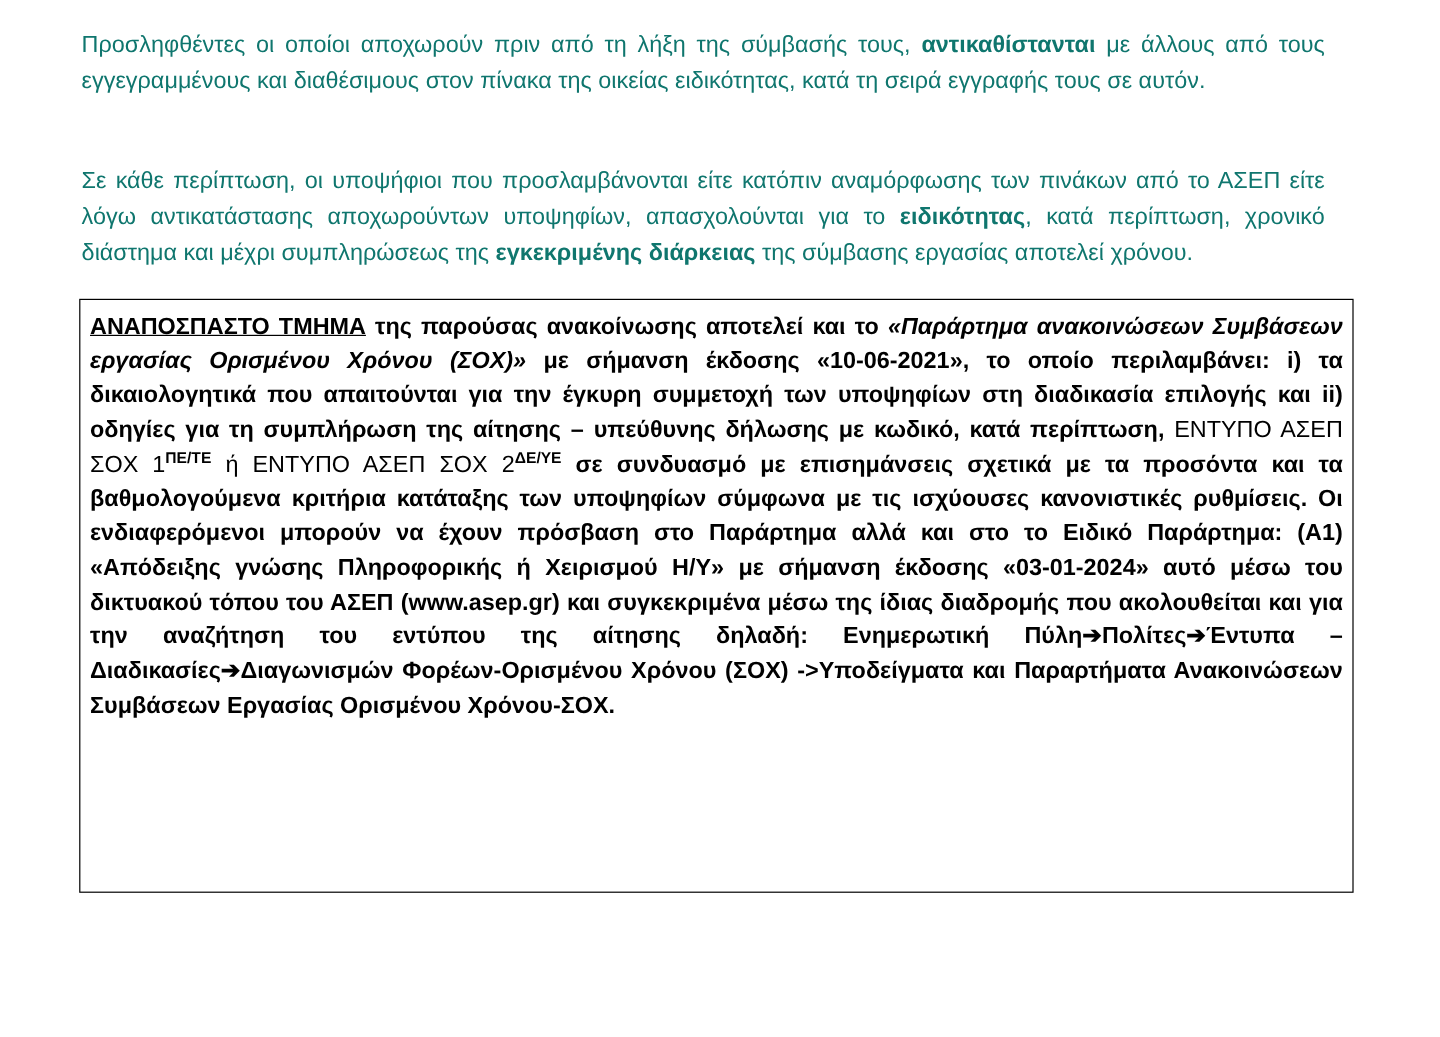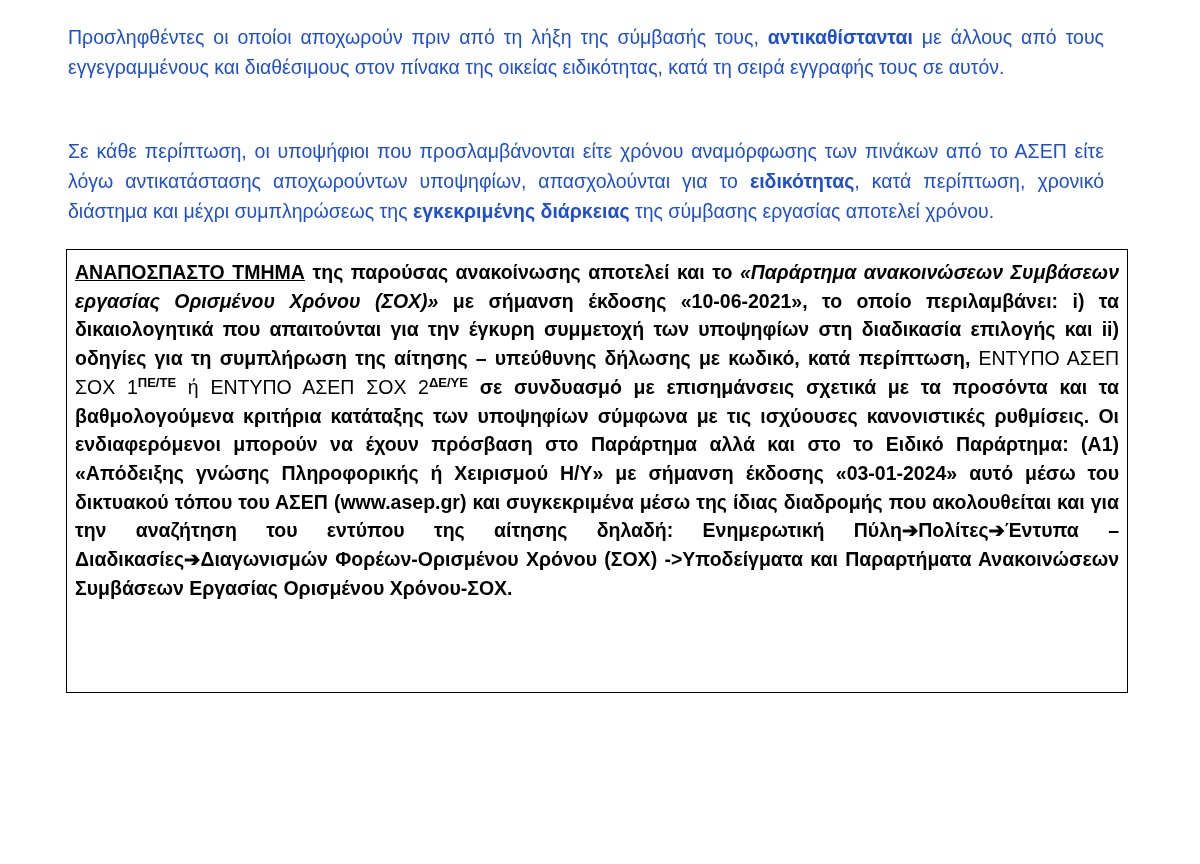--- a/index.html
+++ b/index.html
@@ -21,40 +21,40 @@
     width: 1200px;
     height: 864px;
     padding: 0;
   }
   .para {
     position: absolute;
     font-size: 19.5px;
     line-height: 30px;
     text-align: justify;
     text-justify: inter-word;
-    color: #1d4ed8;
+    color: #0f766e;
   }
   #para1 {
     left: 68px;
     top: 2px;
     width: 1036px;
   }
   #para2 {
     left: 68px;
     top: 116px;
     width: 1036px;
   }
   b { font-weight: bold; }
 
   .box {
     position: absolute;
     left: 66px;
     top: 249px;
     width: 1062px;
-    height: 444px;
+    height: 495px;
     border: 1px solid #000000;
     box-sizing: border-box;
   }
   .box-inner {
     position: absolute;
     left: 8px;
     top: 8px;
     width: 1044px;
     font-size: 19.5px;
     line-height: 28.7px;
@@ -86,21 +86,21 @@
 </head>
 <body>
 
 <div class="page">
 
   <p class="para" id="para1">
     <span>Προσληφθέντες οι οποίοι αποχωρούν πριν από τη λήξη της σύμβασής τους, </span><b>αντικαθίστανται</b><span> με άλλους από τους εγγεγραμμένους και διαθέσιμους στον πίνακα της οικείας ειδικότητας, κατά τη σειρά εγγραφής τους σε αυτόν.</span>
   </p>
 
   <p class="para" id="para2">
-    <span>Σε κάθε περίπτωση, οι υποψήφιοι που προσλαμβάνονται είτε χρόνου αναμόρφωσης των πινάκων από το ΑΣΕΠ είτε λόγω αντικατάστασης αποχωρούντων υποψηφίων, απασχολούνται για το </span><b>ειδικότητας</b><span>, κατά περίπτωση, χρονικό διάστημα και μέχρι συμπληρώσεως της </span><b>εγκεκριμένης διάρκειας</b><span> της σύμβασης εργασίας αποτελεί χρόνου.</span>
+    <span>Σε κάθε περίπτωση, οι υποψήφιοι που προσλαμβάνονται είτε κατόπιν αναμόρφωσης των πινάκων από το ΑΣΕΠ είτε λόγω αντικατάστασης αποχωρούντων υποψηφίων, απασχολούνται για το </span><b>ειδικότητας</b><span>, κατά περίπτωση, χρονικό διάστημα και μέχρι συμπληρώσεως της </span><b>εγκεκριμένης διάρκειας</b><span> της σύμβασης εργασίας αποτελεί χρόνου.</span>
   </p>
 
   <div class="box">
     <div class="box-inner">
       <span class="u">ΑΝΑΠΟΣΠΑΣΤΟ ΤΜΗΜΑ</span><span> της παρούσας ανακοίνωσης αποτελεί και το </span><span class="it">«Παράρτημα ανακοινώσεων Συμβάσεων εργασίας Ορισμένου Χρόνου (ΣΟΧ)»</span><span> με σήμανση έκδοσης </span><span>«10-06-2021»</span><span>, το οποίο περιλαμβάνει: i) τα δικαιολογητικά που απαιτούνται για την έγκυρη συμμετοχή των υποψηφίων στη διαδικασία επιλογής και ii) οδηγίες για τη συμπλήρωση της αίτησης – υπεύθυνης δήλωσης με κωδικό, κατά περίπτωση, </span><span class="normalw">ΕΝΤΥΠΟ ΑΣΕΠ ΣΟΧ 1</span><span class="sup">ΠΕ/ΤΕ</span><span class="normalw"> ή  </span><span class="normalw">ΕΝΤΥΠΟ ΑΣΕΠ ΣΟΧ 2</span><span class="sup">ΔΕ/ΥΕ</span><span> σε συνδυασμό με επισημάνσεις σχετικά με τα προσόντα και τα βαθμολογούμενα κριτήρια κατάταξης των υποψηφίων σύμφωνα με τις ισχύουσες κανονιστικές ρυθμίσεις. Οι ενδιαφερόμενοι μπορούν να έχουν πρόσβαση στο Παράρτημα αλλά και στο  το Ειδικό Παράρτημα: (Α1) «Απόδειξης γνώσης Πληροφορικής ή Χειρισμού Η/Υ» με σήμανση έκδοσης </span><span>«03-01-2024»</span><span> αυτό μέσω του δικτυακού τόπου του ΑΣΕΠ (www.asep.gr) και συγκεκριμένα μέσω της ίδιας διαδρομής που ακολουθείται και για την αναζήτηση του εντύπου της αίτησης δηλαδή: </span><span>Ενημερωτική Πύλη</span><span class="arrow">➔</span><span>Πολίτες</span><span class="arrow">➔</span><span>Έντυπα – Διαδικασίες</span><span class="arrow">➔</span><span>Διαγωνισμών Φορέων-Ορισμένου Χρόνου (ΣΟΧ) -&gt;Υποδείγματα και Παραρτήματα Ανακοινώσεων Συμβάσεων Εργασίας Ορισμένου Χρόνου-ΣΟΧ.</span>
     </div>
   </div>
 
 
 </div>

